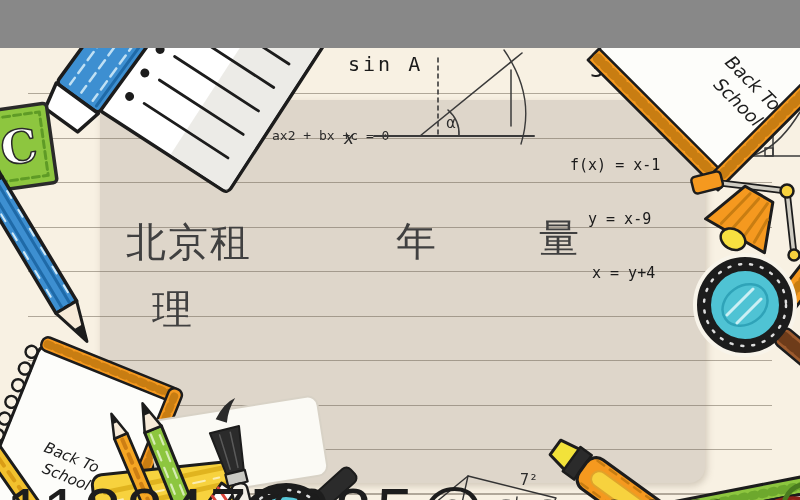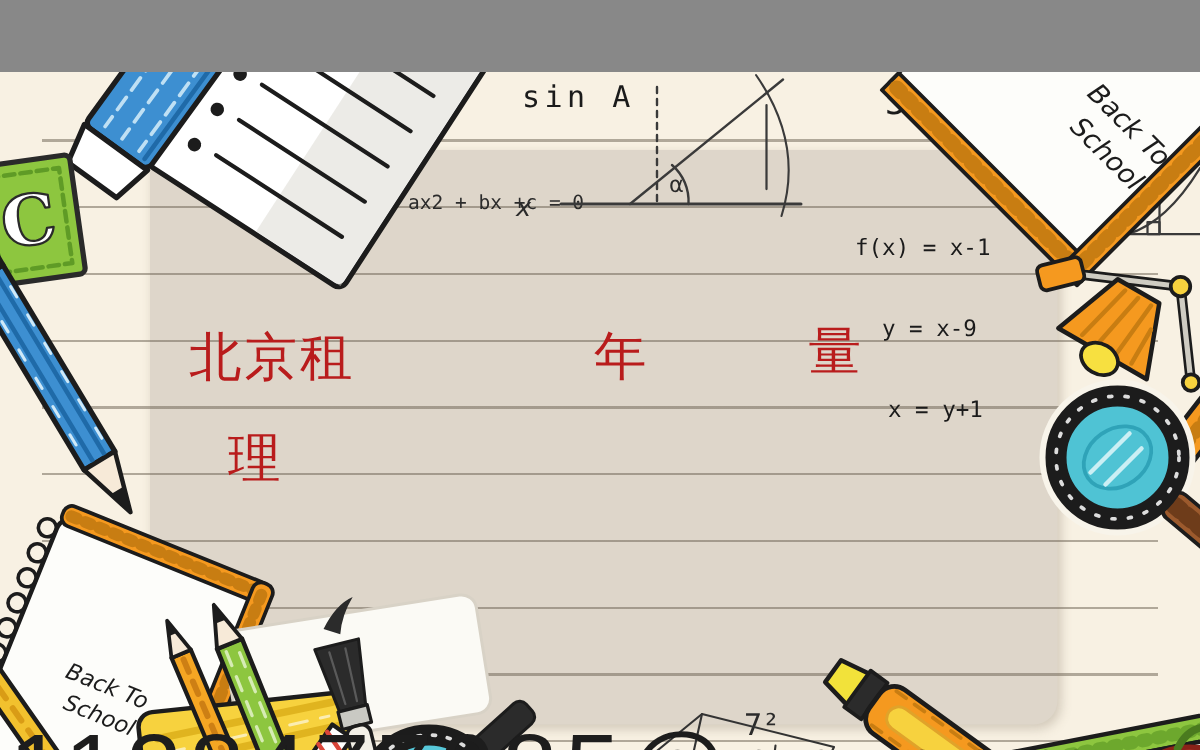--- a/index.html
+++ b/index.html
@@ -25,27 +25,27 @@
   .f-sin{left:348px;top:4px;font-size:20px;letter-spacing:3px;color:#1b1b1b;}
   .f-quad{left:272px;top:80px;font-size:13px;}
   .f-poly{left:590px;top:8px;font-size:23px;color:#1b1b1b;}
   .f-trio{left:570px;top:72px;font-size:15px;line-height:18px;color:#1b1b1b;}
   .f-trio div:nth-child(2){margin-left:18px;}
   .f-trio div:nth-child(3){margin-left:22px;}
   .f-trio-b{left:238px;top:422px;font-size:16px;line-height:19px;
             transform:rotate(-8deg);opacity:.9;}
   .f-trio-b div:nth-child(2){margin-left:16px;}
   .f-trio-b div:nth-child(3){margin-left:18px;}
-  .f-seven{left:496px;top:423px;font-size:20px;}
+  .f-seven{left:520px;top:423px;font-size:15px;}
   .f-exp{left:518px;top:476px;font-size:11px;transform:rotate(2deg);}
   .deco{position:absolute;left:0;top:0;z-index:4;}
   .title{position:absolute;left:0;top:0;z-index:5;}
   .title span{
     position:absolute;font-family:"DejaVu Serif","DejaVu Sans",serif;
-    font-size:35px;color:#b91c1c;letter-spacing:2px;white-space:pre;
+    font-size:40px;color:#404040;letter-spacing:2px;white-space:pre;
   }
   .t1{left:126px;top:167px;}
   .t2{left:396px;top:166px;}
   .t3{left:539px;top:163px;}
   .t4{left:152px;top:234px;}
   .email{
     position:absolute;left:6px;top:426px;width:800px;z-index:7;
     font-family:"Liberation Sans","DejaVu Sans",sans-serif;
     font-size:66px;font-weight:200;letter-spacing:5px;
     color:#1d1d1d;white-space:nowrap;
@@ -58,21 +58,21 @@
 
   <div class="panel"></div>
   <div class="ruled"></div>
 
   <div class="txt f-sin">sin A</div>
   <div class="txt f-quad">ax2 + bx +c = 0</div>
   <div class="txt f-poly">3X2+</div>
   <div class="txt f-trio">
     <div>f(x) = x-1</div>
     <div>y = x-9</div>
-    <div>x = y+1</div>
+    <div>x = y+4</div>
   </div>
   <div class="txt f-trio f-trio-b">
     <div>f(x) = x-1</div>
     
     
   </div>
   <div class="txt f-seven">7²</div>
   <div class="txt f-exp">eAB + e C = e AB</div>
 
   <svg class="deco" width="800" height="500" viewBox="0 0 800 500" stroke-linecap="round" stroke-linejoin="round" fill="none">

